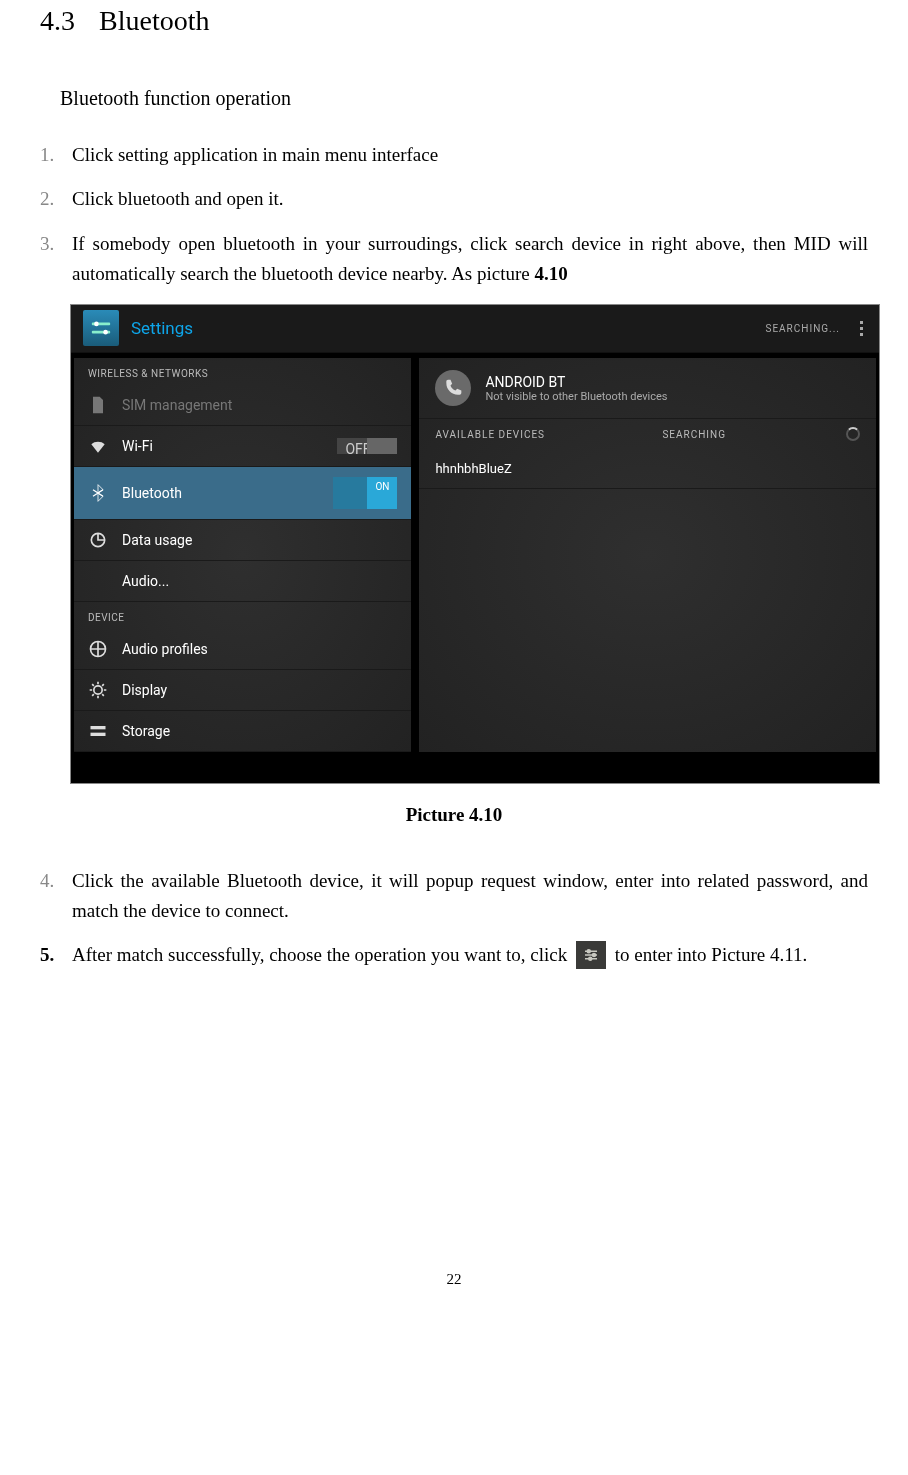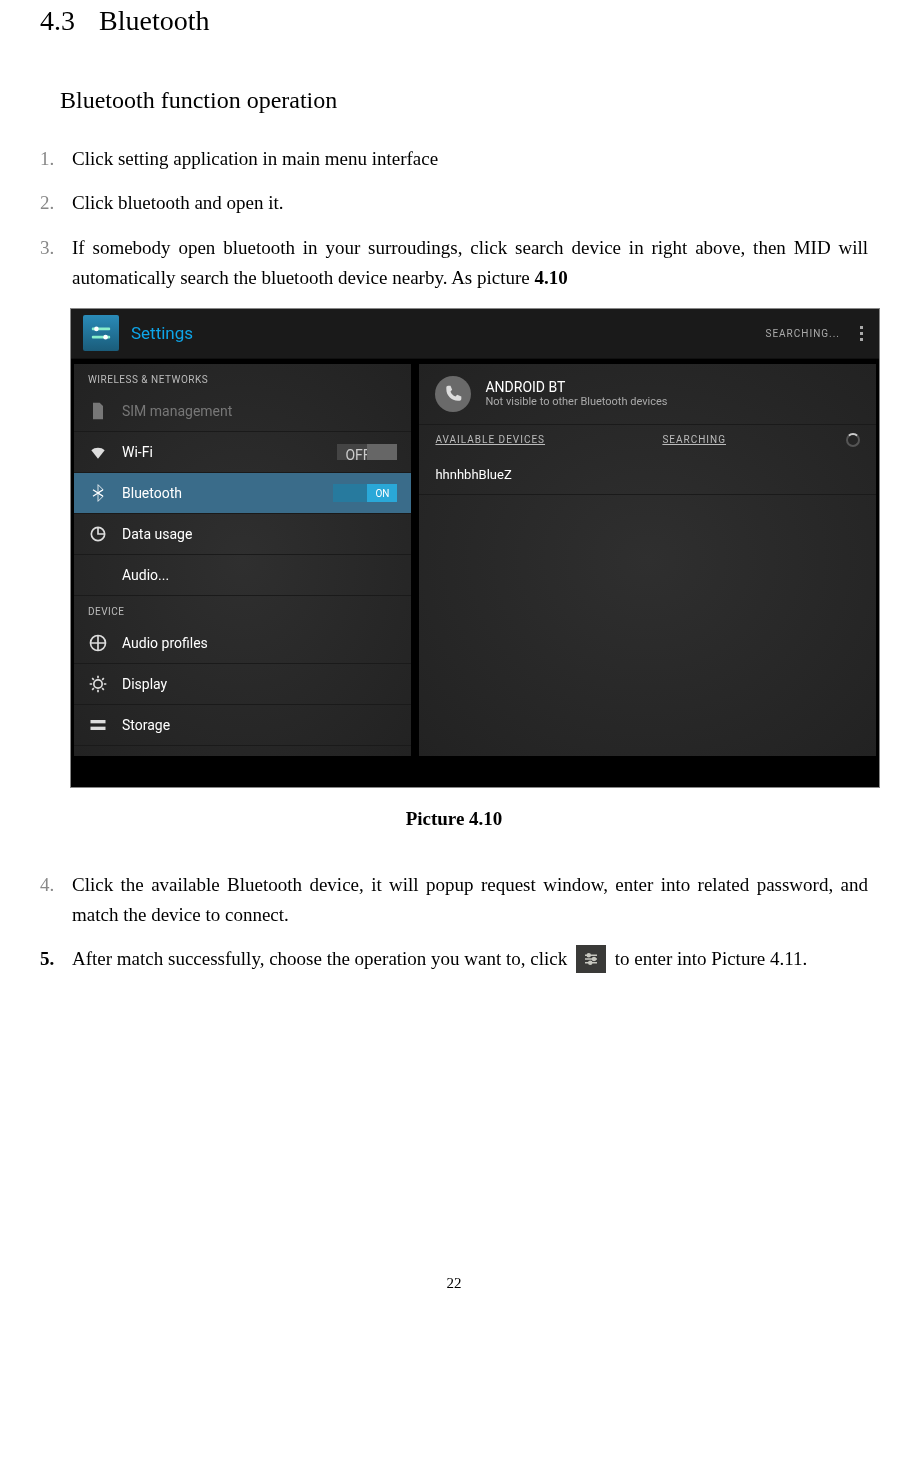--- a/index.html
+++ b/index.html
@@ -11,21 +11,21 @@
       color: #000;
     }
     .section-heading {
       font-size: 28px;
       font-weight: normal;
       margin-top: 5px;
       margin-bottom: 50px;
     }
     .section-num { margin-right: 24px; }
     .subheading {
-      font-size: 24px;
+      font-size: 20px;
       margin-left: 20px;
       margin-bottom: 30px;
     }
     .ordered-list {
       list-style: none;
       counter-reset: item;
       margin-left: 0;
     }
     .ordered-list > li {
       display: flex;
@@ -111,42 +111,42 @@
       color: #ddd;
     }
     .setting-label { flex: 1; }
     .wifi-toggle {
       width:60px; height:16px; background:#444; position:relative; font-size:14px;
     }
     .wifi-toggle span { position:absolute; left:8px; top:3px; color:#ccc; }
     .wifi-toggle .k { position:absolute; right:0; width:30px; height:100%; background:#666; }
 
     .bt-toggle {
-      width:64px; height:18px; background:#277a9e; position:relative; font-size:10px;
+      width:64px; height:32px; background:#277a9e; position:relative; font-size:10px;
     }
     .bt-toggle .k { position:absolute; right:0; width:30px; height:100%; background:#2aa8d8; }
     .bt-toggle span { position:absolute; right:8px; top:4px; color:#fff; font-size:10px; }
 
     .bt-header {
       display: flex; align-items: center;
       padding: 12px 16px;
       border-bottom: 1px solid #1a1a1a;
     }
     .phone-badge {
       width: 36px; height: 36px; border-radius: 50%;
       background: #6a6a6a;
       display:flex; align-items:center; justify-content:center;
       margin-right: 14px;
     }
     .bt-name { font-size: 14px; }
     .bt-sub { font-size: 11px; color: #aaa; }
     .devices-bar {
       display:flex; align-items:center;
       padding: 8px 16px;
-      font-size: 10px; letter-spacing: 1px; color:#bbb;text-decoration:underline;
+      font-size: 10px; letter-spacing: 1px; color:#bbb;
     }
     .devices-bar .spacer { flex:1; }
     .spinner {
       width:14px; height:14px; border:2px solid #555; border-top-color:#ccc;
       border-radius:50%;
     }
     .device-item {
       padding: 12px 16px;
       border-bottom: 1px solid #1a1a1a;
       font-size: 13px;

